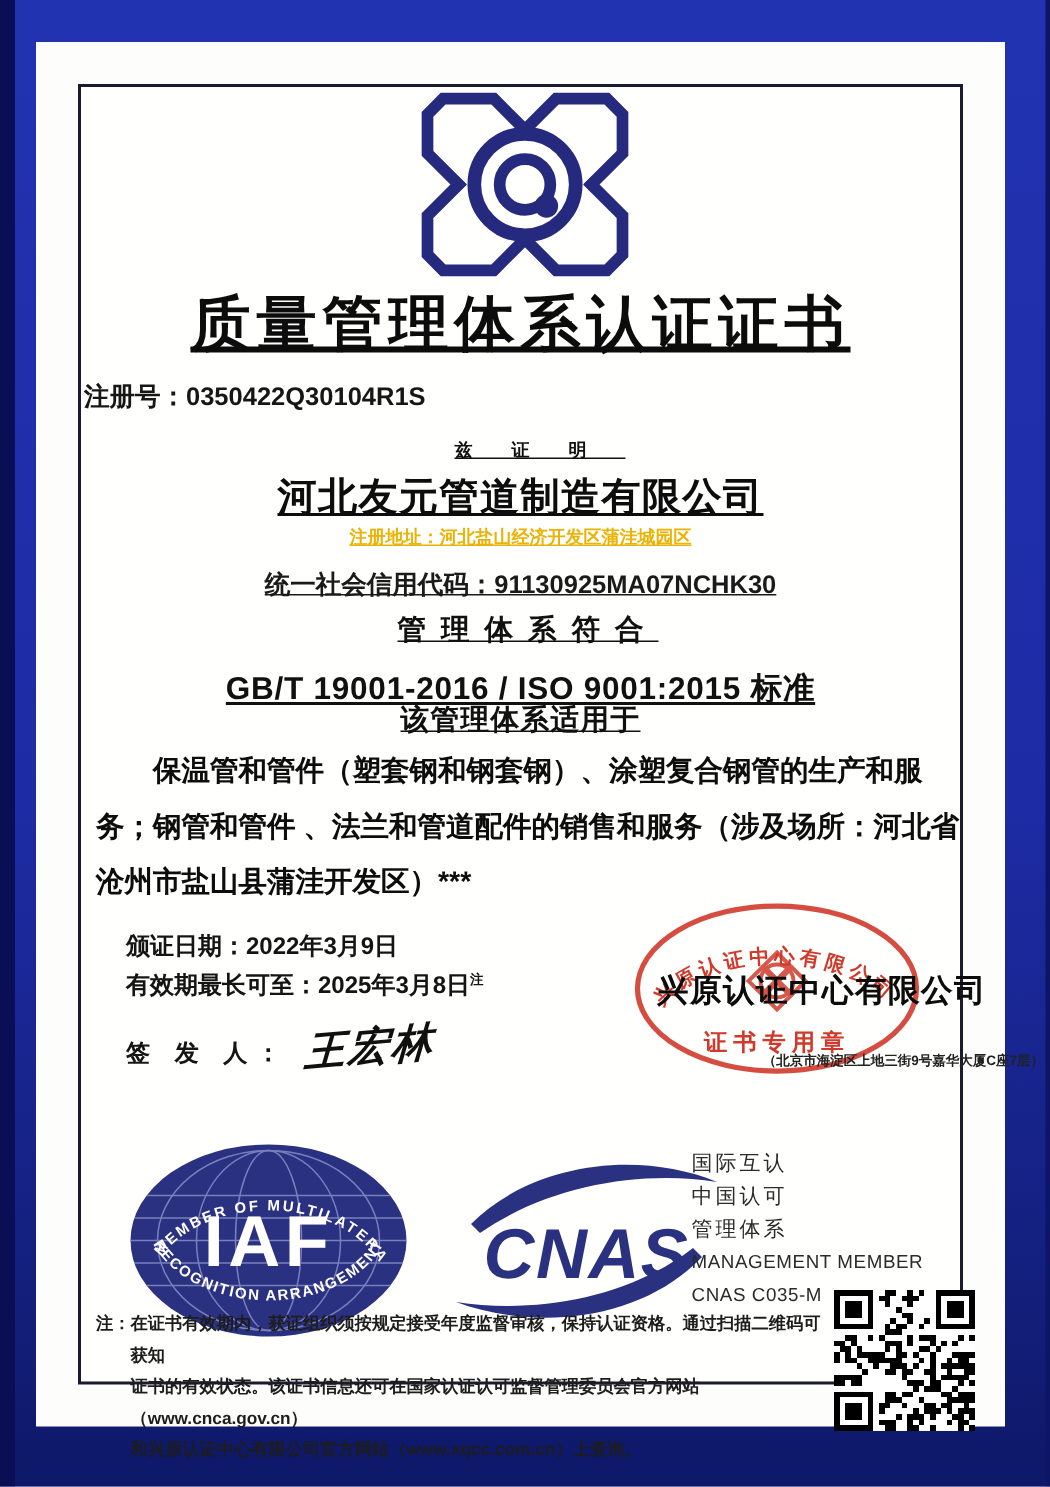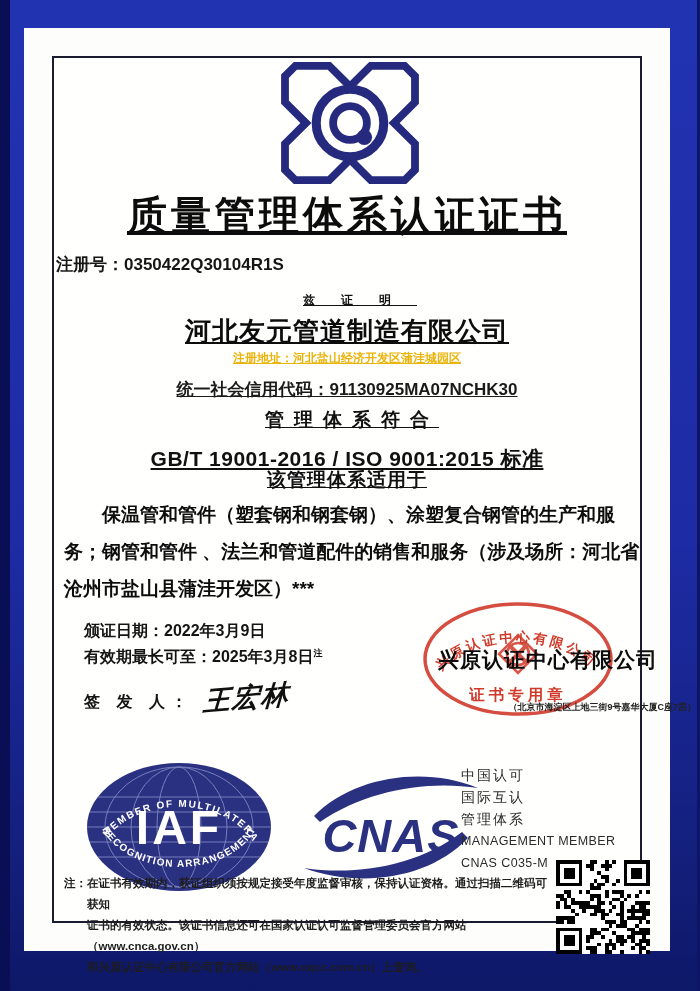--- a/index.html
+++ b/index.html
@@ -170,22 +170,22 @@
 
 <div class="abs cnas-box">
   <svg width="190" height="114" viewBox="0 0 190 114">
     <path d="M 18 44 C 58 4 128 -6 182 16 C 132 8 70 18 24 50 Z" fill="#2a3180"></path>
     <path d="M 172 66 C 132 108 62 116 8 96 C 60 104 122 94 166 60 Z" fill="#2a3180"></path>
     <text x="95" y="80" text-anchor="middle" font-size="47" font-weight="bold" font-style="italic" fill="#2a3180" letter-spacing="1">CNAS</text>
   </svg>
 </div>
 
 <div class="abs accr-text">
+  <div class="zh">国际互认</div>
   <div class="zh">中国认可</div>
-  <div class="zh">国际互认</div>
   <div class="zh">管理体系</div>
   <div class="en">MANAGEMENT MEMBER</div>
   <div class="en">CNAS C035-M</div>
 </div>
 
 <div class="abs qr-box">
   <svg id="qr" width="94" height="94" viewBox="0 0 25 25" shape-rendering="crispEdges">
       <rect x="0" y="0" width="25" height="25" fill="#ffffff"></rect>
       <rect x="9" y="0" width="1" height="1" fill="#000"></rect>
       <rect x="10" y="0" width="1" height="1" fill="#000"></rect>

